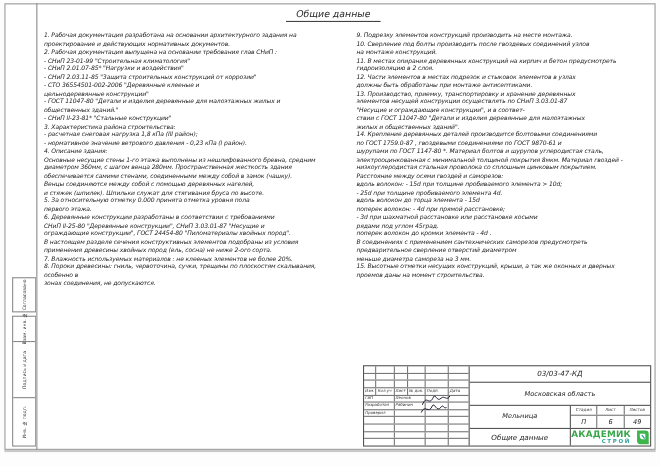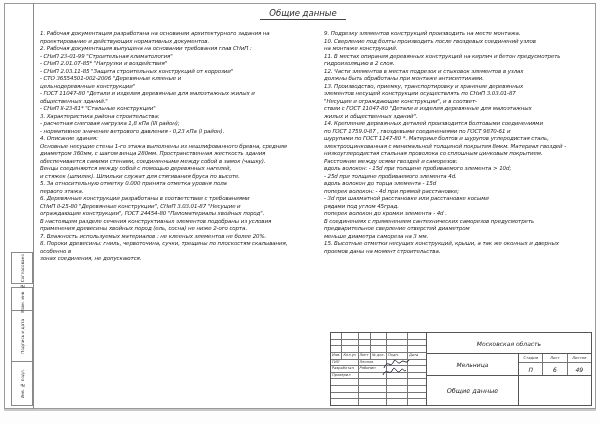--- a/index.html
+++ b/index.html
@@ -246,33 +246,45 @@
         <span></span>
       </div>
     <svg class="sig-svg" style="left:51px;top:23px;" width="28" height="16" viewBox="0 0 28 16">
       <path d="M2 12 C6 2 8 14 12 5 C14 1 15 10 19 6 C22 3 24 9 27 4" fill="none" stroke="#1d1d33" stroke-width="0.9"></path>
     </svg>
     <svg class="sig-svg" style="left:50px;top:32px;" width="26" height="14" viewBox="0 0 26 14">
       <path d="M2 10 C5 2 9 12 12 4 C14 0 16 11 20 5 C22 2 23 8 25 5" fill="none" stroke="#1d1d33" stroke-width="0.9"></path>
     </svg>
   </div>
   <div class="stamp-right">
+    <div class="sr-doc cell-center">03/03-47-КД</div>
     <div class="sr-region cell-center">Московская область</div>
     <div class="sr-mid">
       <div class="sr-project cell-center">Мельница</div>
       <div class="stage-block">
         <div class="stage-h">
           <span>Стадия</span>
           <span>Лист</span>
           <span>Листов</span>
         </div>
         <div class="stage-v">
           <span>П</span>
           <span>6</span>
           <span>49</span>
         </div>
       </div>
     </div>
     <div class="sr-bot">
       <div class="sr-title cell-center">Общие данные</div>
+      <div class="logo-cell">
+        <div class="logo-text">
+          <span class="logo-l1" id="logo-l1" style="color: rgb(58, 166, 74);">АКАДЕМИК</span>
+          <span class="logo-l2" id="logo-l2" style="color: rgb(39, 165, 155);">СТРОЙ</span>
+        </div>
+        <svg width="15" height="15" viewBox="0 0 24 24">
+          <path d="M5 2 h12 a5 5 0 0 1 5 5 v15 H10 a5 5 0 0 1 -5 -5 z" fill="#3db54a"></path>
+          <path d="M9 7 h8 v8 h-3 a5 5 0 0 1 -5 -5 z" fill="#ffffff"></path>
+          <path d="M12 9 l4 5" stroke="#27a59b" stroke-width="2" fill="none"></path>
+        </svg>
+      </div>
     </div>
   </div>
 </div>
 
 </body></html>

